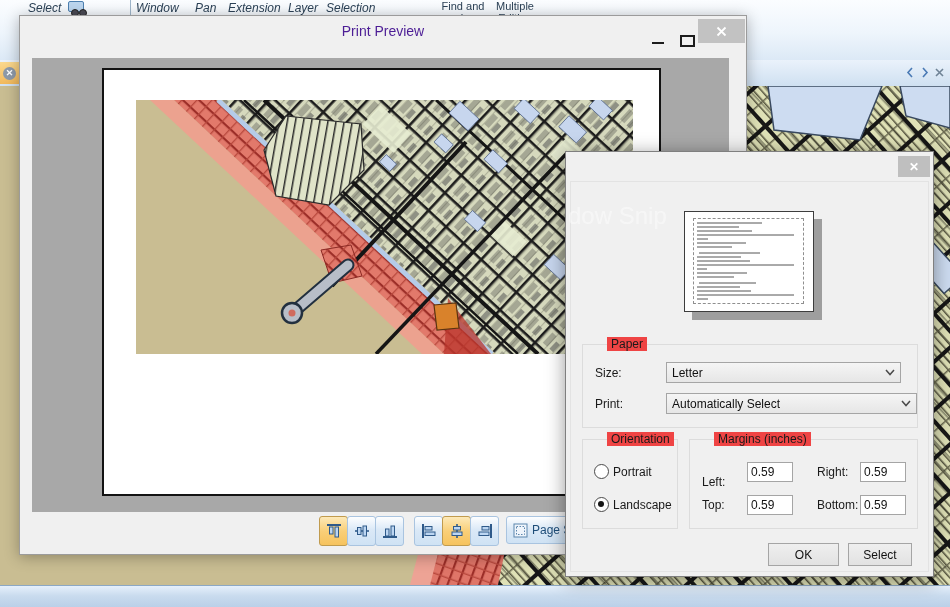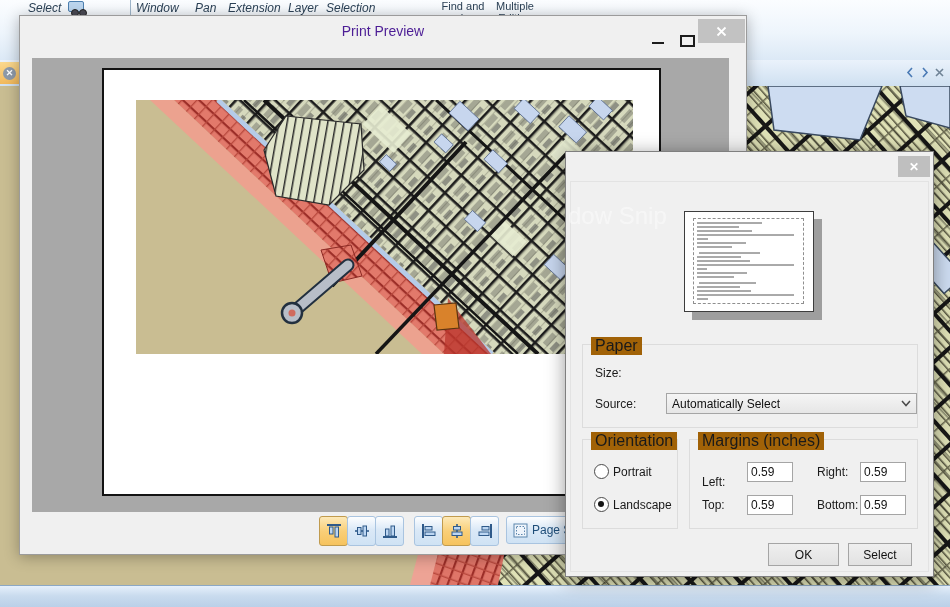--- a/index.html
+++ b/index.html
@@ -63,21 +63,21 @@
   #ps-close{position:absolute;left:332px;top:4px;width:32px;height:21px;background:#bfbfbf;
           display:flex;align-items:center;justify-content:center;}
   .x-glyph{font-size:12px;color:#fff;font-weight:bold;line-height:1;}
   #ps-inner{position:absolute;left:4px;top:29px;width:357px;height:389px;border:1px solid #e3e3e3;}
   #ps-watermark{position:absolute;left:2px;top:50px;font-size:24px;color:#ffffff;opacity:.45;}
   #ps-thumb-shadow{position:absolute;left:126px;top:67px;width:130px;height:101px;background:#9e9e9e;}
   #ps-thumb{position:absolute;left:118px;top:59px;width:130px;height:101px;background:#fff;border:1px solid #3d3d3d;box-sizing:border-box;}
   #ps-thumb-margin{position:absolute;left:8px;top:6px;width:111px;height:86px;border:1px dashed #8f8f8f;box-sizing:border-box;}
 
   .groupbox{position:absolute;border:1px solid #dcdcdc;}
-  .grouplabel{position:absolute;top:-8px;left:8px;background:#a16207;padding:0 4px;font-size:16px;color:#1a1a1a;}
+  .grouplabel{position:absolute;top:-8px;left:24px;background:#ef4444;padding:0 4px;font-size:12px;color:#1a1a1a;}
   .fieldlabel{position:absolute;font-size:12px;color:#1a1a1a;}
   .combo{position:absolute;height:21px;border:1px solid #a5a5a5;box-sizing:border-box;
          background:linear-gradient(180deg,#f5f5f5,#e6e6e6);display:flex;align-items:center;
          padding-left:5px;font-size:12px;color:#111;}
   .combo .chev{position:absolute;right:5px;top:6px;}
   .margin-input{position:absolute;width:46px;height:20px;border:1px solid #a5a5a5;box-sizing:border-box;
          font-family:"Liberation Sans",sans-serif;font-size:12px;padding:0 3px;background:#fff;color:#111;}
   .radio{position:absolute;width:13px;height:13px;border:1px solid #4a4a4a;border-radius:50%;background:#fff;}
   .radio.sel::after{content:"";position:absolute;left:2.5px;top:2.5px;width:6px;height:6px;border-radius:50%;background:#161616;}
   .radiolabel{position:absolute;font-size:12px;color:#1a1a1a;}
@@ -313,21 +313,27 @@
             <line x1="3" y1="76" x2="100" y2="76"></line>
           <line x1="3" y1="80" x2="14" y2="80"></line>
         </g>
       </svg>
     </div>
   </div>
 
   <div class="groupbox" style="left:16px;top:192px;width:334px;height:82px">
     <span class="grouplabel">Paper</span>
     <span class="fieldlabel" style="left:12px;top:21px">Size:</span>
-    <span class="fieldlabel" style="left:12px;top:52px">Source:</span>
+    <div class="combo" style="left:83px;top:17px;width:235px">
+      <span>Letter</span>
+      <svg class="chev" width="10" height="7" viewBox="0 0 10 7">
+          <path d="M1,1 L5,5.5 L9,1" fill="none" stroke="#4a4a4a" stroke-width="1.5"></path>
+        </svg>
+    </div>
+    <span class="fieldlabel" style="left:12px;top:52px">Print:</span>
     <div class="combo" style="left:83px;top:48px;width:251px">
       <span>Automatically Select</span>
       <svg class="chev" width="10" height="7" viewBox="0 0 10 7">
           <path d="M1,1 L5,5.5 L9,1" fill="none" stroke="#4a4a4a" stroke-width="1.5"></path>
         </svg>
     </div>
   </div>
 
   <div class="groupbox" style="left:16px;top:287px;width:94px;height:88px">
     <span class="grouplabel">Orientation</span>

